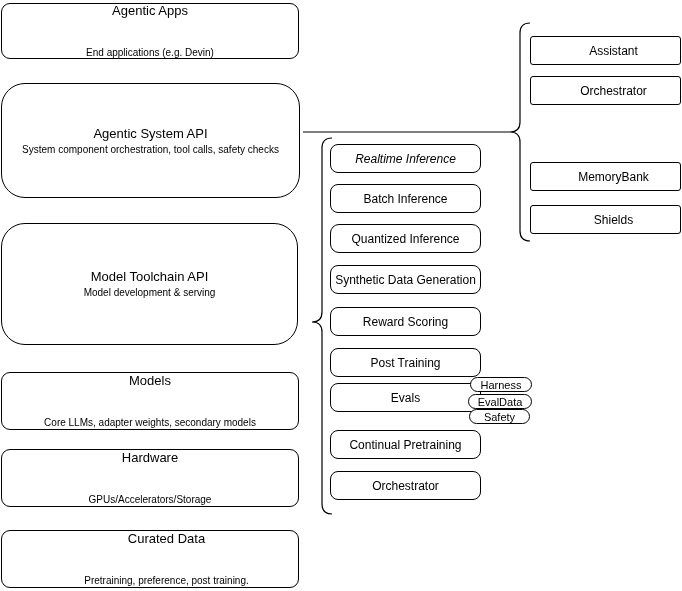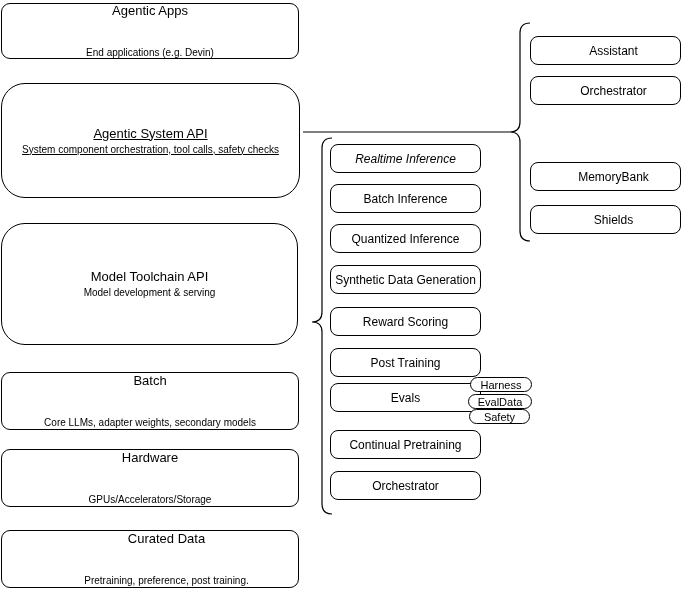--- a/index.html
+++ b/index.html
@@ -19,21 +19,21 @@
   .node .title{font-size:13px;line-height:15px;}
   .node .sub{font-size:10px;line-height:12px;margin-top:3px;}
   .mid{
     position:absolute;box-sizing:border-box;background:#ffffff;
     border:1px solid #000000;border-radius:8px;display:flex;
     align-items:center;justify-content:center;text-align:center;
     font-size:12px;z-index:2;left:330px;width:151px;height:29px;
   }
   .rgt{
     position:absolute;box-sizing:border-box;background:#ffffff;
-    border:1px solid #000000;border-radius:8px;display:flex;
+    border:1px solid #000000;border-radius:3px;display:flex;
     align-items:center;justify-content:center;text-align:center;
     font-size:12px;z-index:2;left:530px;width:151px;height:29px;padding-left:16px;
   }
   .pill{
     position:absolute;box-sizing:border-box;background:#ffffff;
     border:1px solid #000000;border-radius:9px;display:flex;
     align-items:center;justify-content:center;text-align:center;
     font-size:11px;z-index:3;height:15px;
   }
 </style>
@@ -46,32 +46,32 @@
     <path d="M303,132 L510,132" stroke="#000000" stroke-width="1.2" fill="none"></path>
     <path d="M530,23 Q520,23 520,33 L520,122 Q520,132 510,132 Q520,132 520,142 L520,231 Q520,241 530,241" stroke="#000000" stroke-width="1.2" fill="none"></path>
     <path d="M332,138 Q322,138 322,148 L322,312 Q322,322 312,322 Q322,322 322,332 L322,504 Q322,514 332,514" stroke="#000000" stroke-width="1.2" fill="none"></path>
   </svg>
 
   <div class="node small" style="left:1px;top:3px;width:298px;height:56px;">
     <div class="title">Agentic Apps</div>
     <div class="sub">End applications (e.g. Devin)</div>
   </div>
 
-  <div class="node big" style="left:1px;top:83px;width:299px;height:115px;text-decoration:underline;">
+  <div class="node big" style="left:1px;top:83px;width:299px;height:115px;">
     <div class="title">Agentic System API</div>
     <div class="sub">System component orchestration, tool calls, safety checks</div>
   </div>
 
   <div class="node big" style="left:1px;top:223px;width:297px;height:122px;">
     <div class="title">Model Toolchain API</div>
     <div class="sub">Model development &amp; serving</div>
   </div>
 
   <div class="node small" style="left:1px;top:372px;width:298px;height:58px;">
-    <div class="title">Batch</div>
+    <div class="title">Models</div>
     <div class="sub">Core LLMs, adapter weights, secondary models</div>
   </div>
 
   <div class="node small" style="left:1px;top:449px;width:298px;height:58px;">
     <div class="title">Hardware</div>
     <div class="sub">GPUs/Accelerators/Storage</div>
   </div>
 
   <div class="node small" style="left:1px;top:530px;width:298px;height:58px;padding-left:33px;">
     <div class="title">Curated Data</div>

